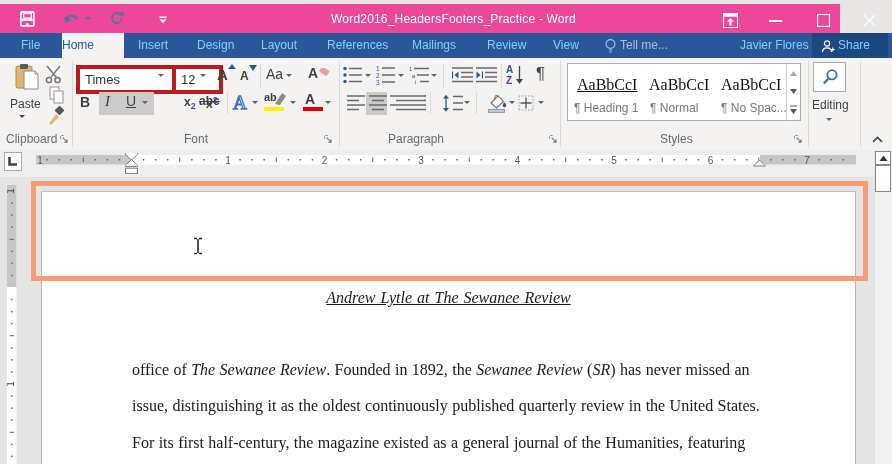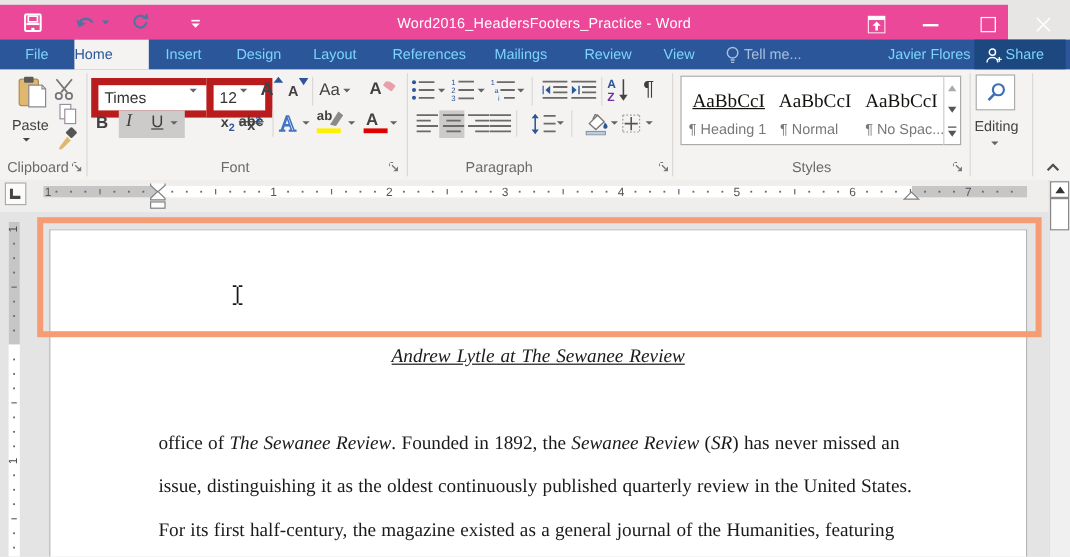--- a/index.html
+++ b/index.html
@@ -9,21 +9,21 @@
 #titlebar{left:0;top:4px;width:840px;height:33px;background:#ec4899;}
 #tabrow{left:0;top:33px;width:892px;height:25px;background:#2b579a;}
 .tab{position:absolute;top:0;height:25px;line-height:24px;color:#7dd3fc;font-size:12px;}
 #hometab{position:absolute;left:62px;top:0;width:62px;height:25px;background:#f4f3f1;color:#2b579a;text-align:left;line-height:24px;font-size:12px;}
 #doctitle{position:absolute;left:331px;top:8px;color:#fff;font-size:12px;letter-spacing:0.2px;}
 
 #ribbon{left:0;top:58px;width:892px;height:92px;background:#f4f3f1;border-bottom:1px solid #d5d2ce;}
 .gsep{position:absolute;top:3px;width:1px;height:86px;background:#dbd9d6;}
 .glabel{position:absolute;top:74px;font-size:12px;color:#6a6a6a;}
 .launcher{position:absolute;top:77px;width:9px;height:9px;}
-.combo{position:absolute;background:#fff;border:6px solid #b91c1c;font-size:13px;color:#333;}
+.combo{position:absolute;background:#fff;border:4px solid #b91c1c;font-size:13px;color:#333;}
 .ca{position:absolute;width:0;height:0;border-left:3px solid transparent;border-right:3px solid transparent;border-top:3.6px solid #636363;}
 .graybg{background:#cdcbc9;}
 .btxt{position:absolute;color:#414141;}
 
 #rulerrow{left:0;top:150px;width:874px;height:27px;background:#efeeec;}
 #docarea{left:0;top:177px;width:874px;height:287px;background:#e4e4e4;}
 #page{position:absolute;left:41px;top:191px;width:815px;height:273px;background:#fff;border-top:1px solid #c2c2c2;border-left:1px solid #b5b5b5;border-right:1px solid #b5b5b5;box-sizing:border-box;}
 #orangebox{position:absolute;left:31px;top:181px;width:837px;height:100px;border:5px solid #f59c75;box-sizing:border-box;}
 
 .doctext{position:absolute;font-family:"Liberation Serif",serif;font-size:16px;color:#1a1a1a;white-space:nowrap;word-spacing:0.4px;}

